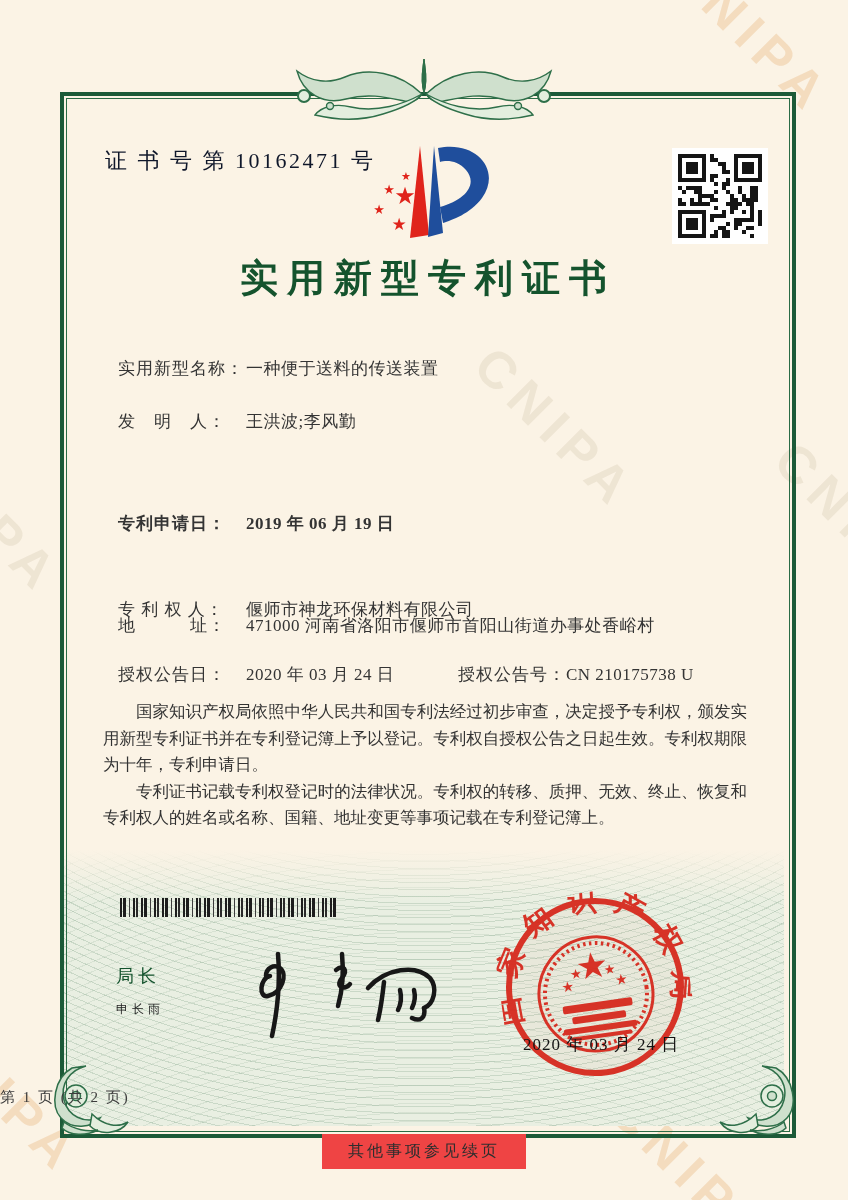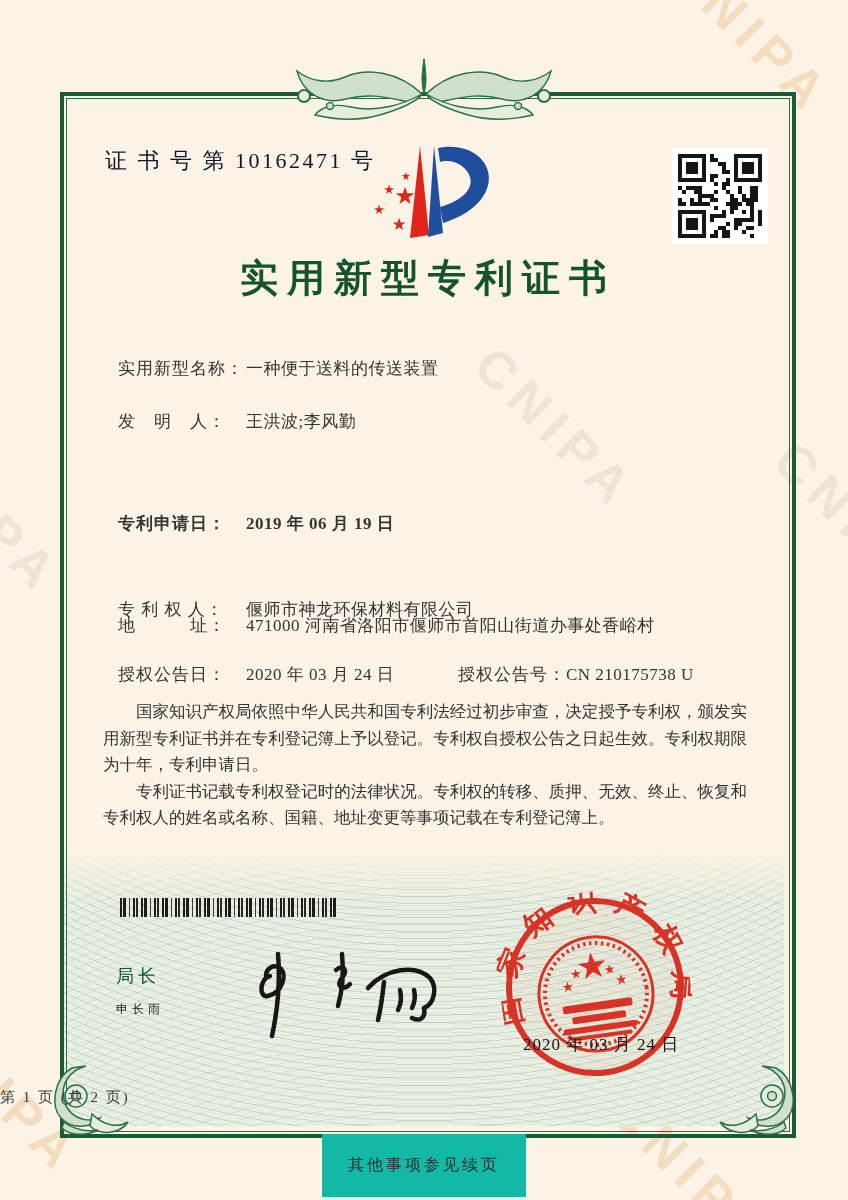--- a/index.html
+++ b/index.html
@@ -79,21 +79,21 @@
   .sig-title{left:116px;top:964px;font-size:18px;letter-spacing:4px;color:#14532d;}
   .sig-name{left:116px;top:1001px;font-size:12px;letter-spacing:4px;color:#222;}
   .sig-script{left:248px;top:948px;}
   .seal{left:500px;top:892px;width:190px;height:190px;transform:rotate(-8deg);opacity:0.94;z-index:7;}
   .seal-date{left:523px;top:1033px;font-size:17px;color:#141414;letter-spacing:1px;z-index:8;}
   .page-no{left:0;right:0;top:1088px;text-align:left;font-size:15px;letter-spacing:2px;color:#3c3c3c;}
   .continuation{
     left:0;right:0;top:1134px;text-align:center;z-index:6;
   }
   .continuation span{
-    display:inline-block;background:#14b8a6;padding:21px 26px;
+    display:inline-block;background:#ef4444;padding:7px 26px;
     font-size:16px;letter-spacing:3px;color:#2e2e2e;text-align:right;
   }
 </style>
 </head>
 <body>
 
 <div class="page">
 
   <span class="wm wm-strong" style="left:-130px;top:-90px;">CNIPA</span>
   <span class="wm wm-strong" style="left:700px;top:-60px;">CNIPA</span>

